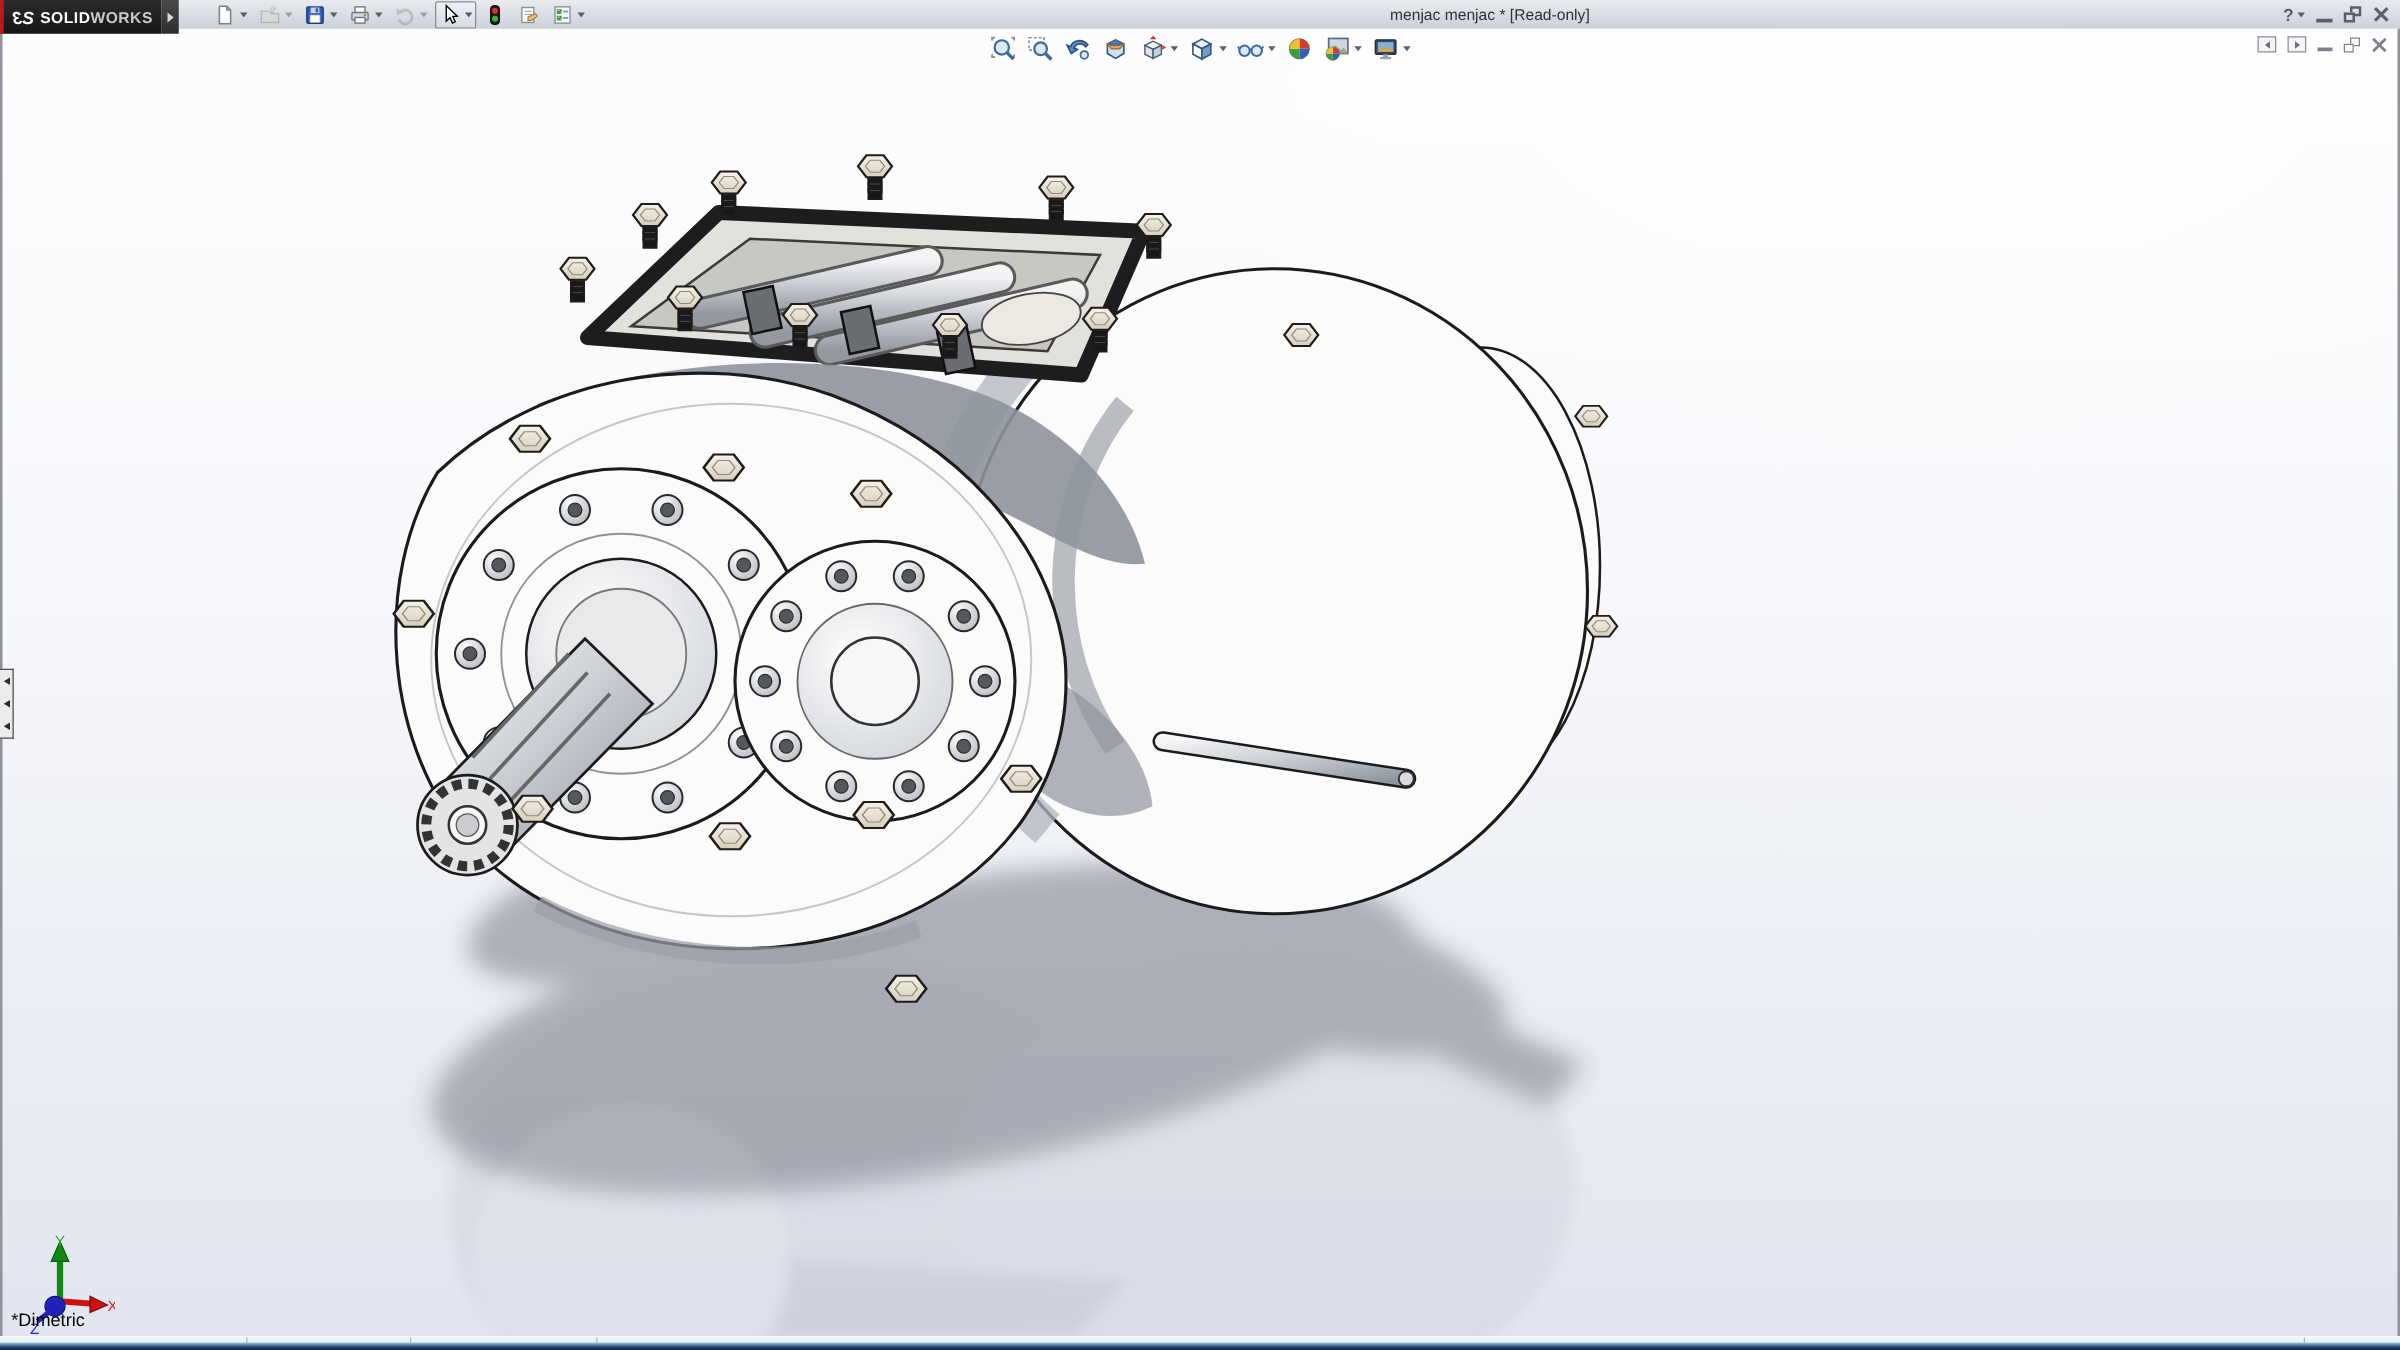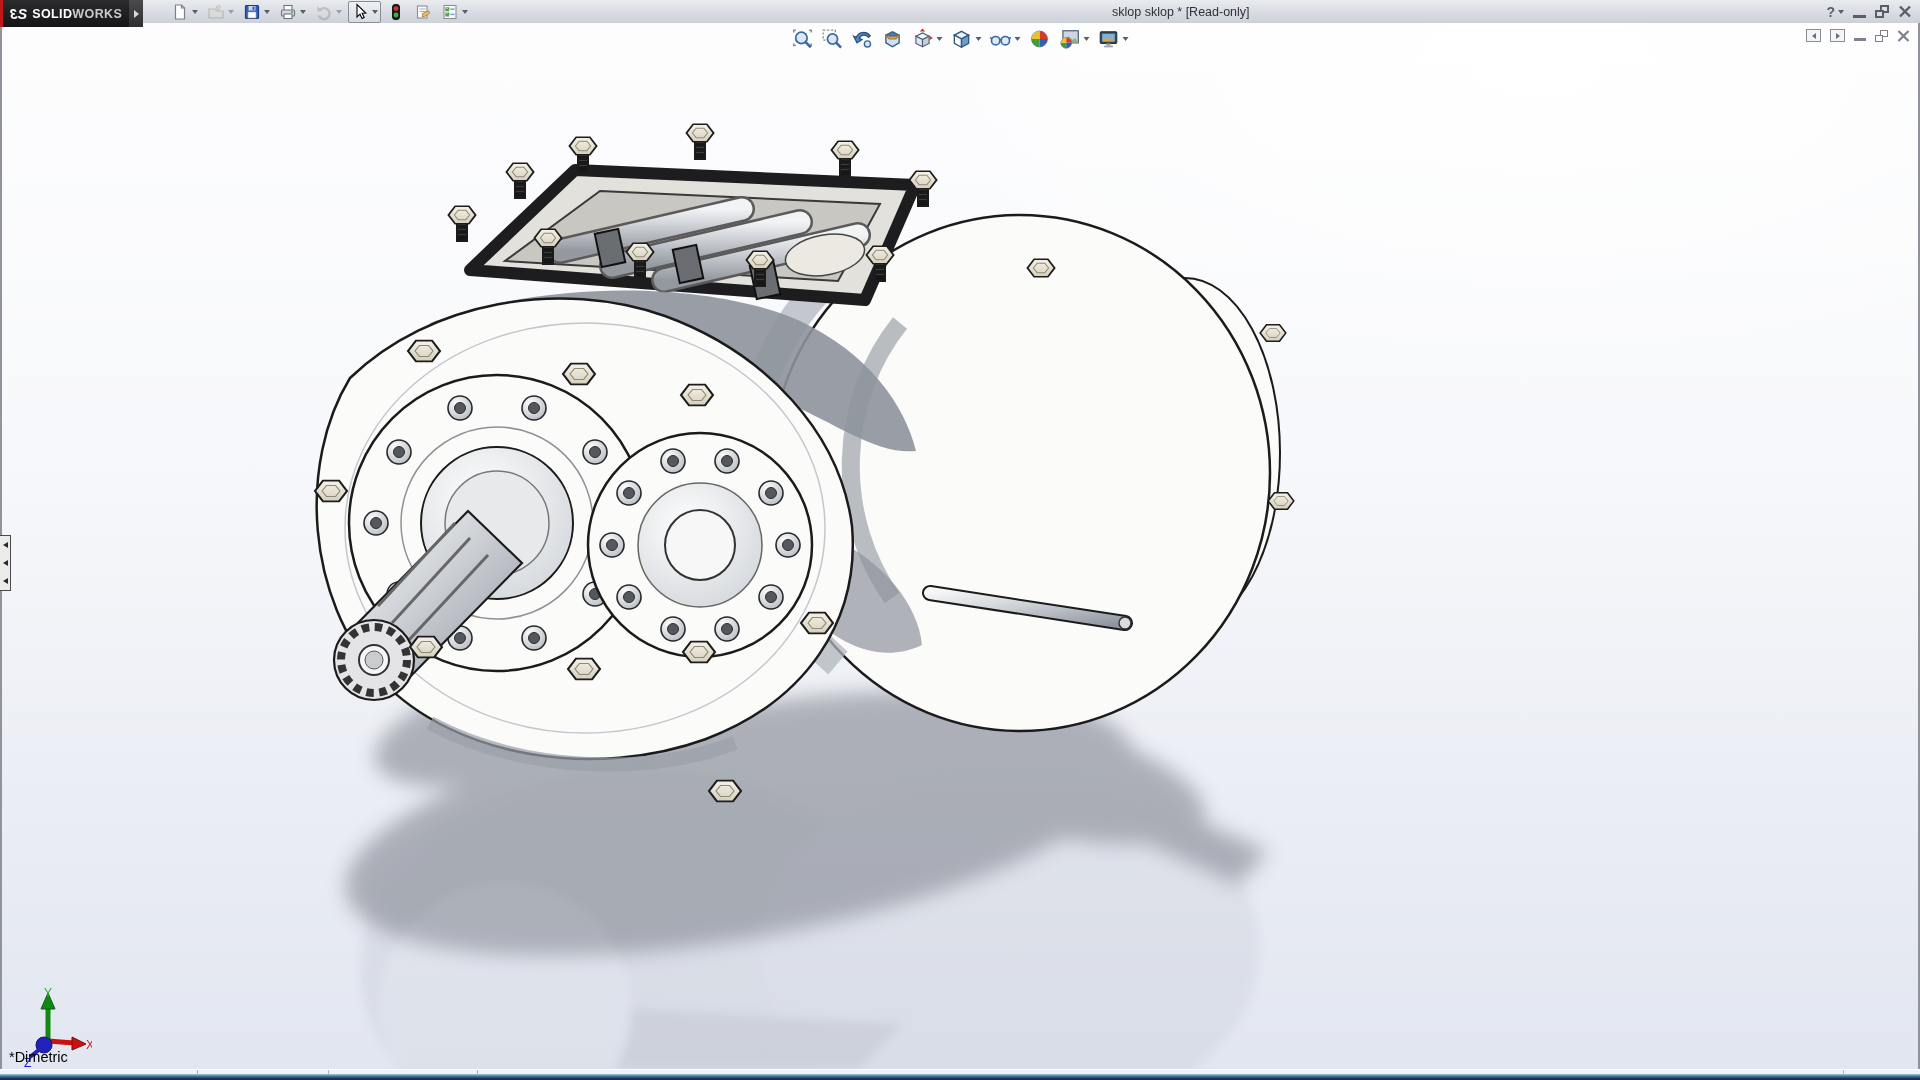--- a/index.html
+++ b/index.html
@@ -77,21 +77,21 @@
   .statusbar .div{position:absolute;top:0;width:1px;height:5px;background:#aab4c2;}
   .taskbar{position:absolute;left:0;top:1074px;width:1920px;height:6px;z-index:7;
     background:linear-gradient(180deg,#9ccbe0 0%,#4a7099 38%,#1d3a63 70%,#122745 100%);}
 </style>
 </head>
 <body>
 
 <div class="app">
 
   <div class="titlebar">
-    <div class="win-title">sklop sklop * [Read-only]</div>
+    <div class="win-title">menjac menjac * [Read-only]</div>
 
     <div class="std-toolbar">
       <div class="tbtn">
         <svg width="18" height="18" viewBox="0 0 18 18">
           <path d="M4.5,2 h6 l3,3 v11 h-9 z" fill="#fff" stroke="#7a8088" stroke-width="1.2"></path>
           <path d="M10.5,2 v3 h3" fill="none" stroke="#7a8088" stroke-width="1.2"></path>
         </svg>
           <span class="dd"></span>
       </div>
       <div class="tbtn disabled">

